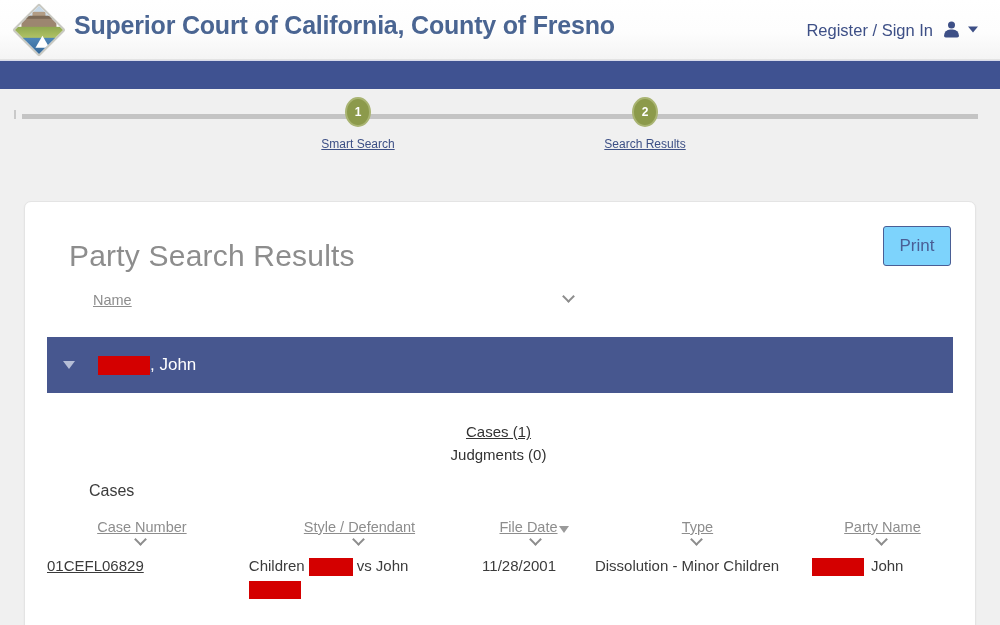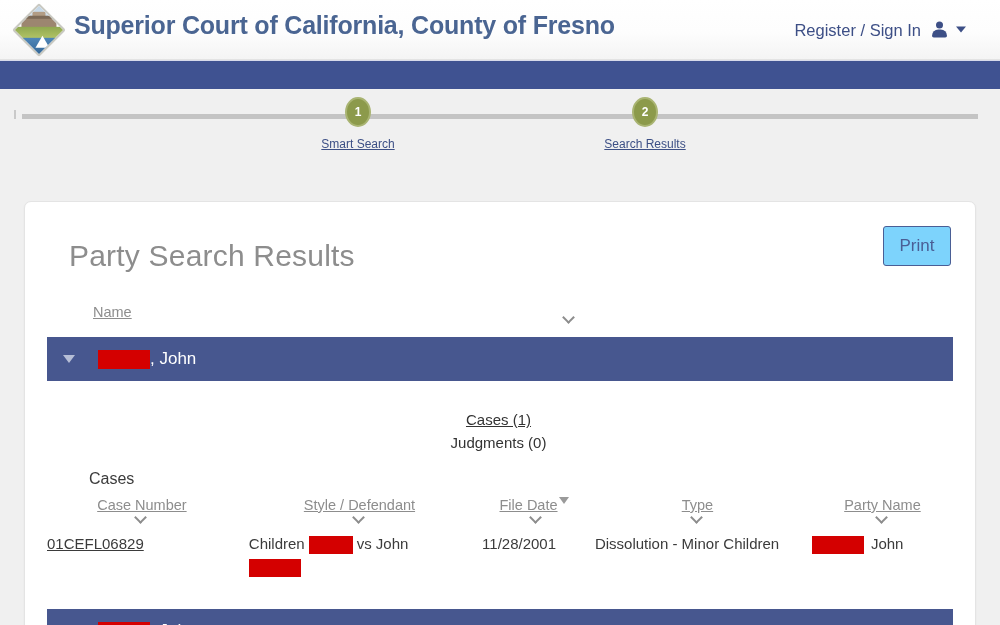--- a/index.html
+++ b/index.html
@@ -62,21 +62,21 @@
   .brand-title {
     margin-left: 16px;
     font-size: 25px;
     font-weight: bold;
     color: #4a6592;
     letter-spacing: -0.2px;
     white-space: nowrap;
   }
   .header-right {
     position: absolute;
-    right: 34px;
+    right: 22px;
     top: 50%;
     transform: translateY(-50%);
     display: flex;
     align-items: center;
     color: #3d4f86;
     font-size: 16.5px;
     white-space: nowrap;
   }
   .header-right .signin-text { color: #3d4f86; }
   .person-icon {
@@ -184,21 +184,21 @@
   }
   .card-head {
     display: flex;
     align-items: flex-start;
     justify-content: space-between;
   }
   .page-title {
     font-size: 30px;
     font-weight: normal;
     color: #8d8d8d;
-    margin: 13px 0 12px 22px;
+    margin: 13px 0 0 22px;
     letter-spacing: 0.2px;
   }
   .print-btn {
     margin-top: 0;
     margin-right: 2px;
     width: 68px;
     height: 40px;
     border: 1px solid #4a5e95;
     border-radius: 3px;
     background: #7dd3fc;
@@ -211,21 +211,21 @@
   
   .sort-row {
     display: flex;
     align-items: center;
     margin: 14px 0 0 0;
     padding: 0 0 0 46px;
     height: 26px;
   }
   .sort-cell {
     display: flex;
-    align-items: flex-end;
+    align-items: flex-start;
     justify-content: space-between;
   }
   .sort-label {
     color: #8d8d8d;
     font-size: 14.5px;
     text-decoration: underline;
     cursor: pointer;
     white-space: nowrap;
   }
   .chev {
@@ -250,22 +250,22 @@
     width: 0; height: 0;
     border-left: 5px solid transparent;
     border-right: 5px solid transparent;
     border-top: 7px solid #9a9a9a;
     margin: 0 5px 2px 1px;
     vertical-align: middle;
   }
 
   
   .party-bar {
-    margin-top: 12px;
-    height: 44px;
+    margin-top: 24px;
+    height: 56px;
     background: #47578f;
     display: flex;
     align-items: center;
     padding-left: 16px;
     box-sizing: border-box;
   }
   .toggle-tri {
     width: 0; height: 0;
     border-left: 6px solid transparent;
     border-right: 6px solid transparent;
@@ -325,21 +325,22 @@
   }
   .cases-table th .th-inner {
     display: flex;
     align-items: center;
     justify-content: space-between;
     padding-right: 12px;
     flex-direction: column;
   }
   .cases-table th .th-left {
     display: flex;
-    align-items: flex-start;
+    align-items: flex-end;
+    margin-top: 10px;
   }
   .cases-table td {
     font-size: 15px;
     color: #3b3b3b;
     vertical-align: top;
     padding: 9px 0 0 0;
     line-height: 22px;
   }
   .pad-left { padding-left: 42px; }
   .case-link {

